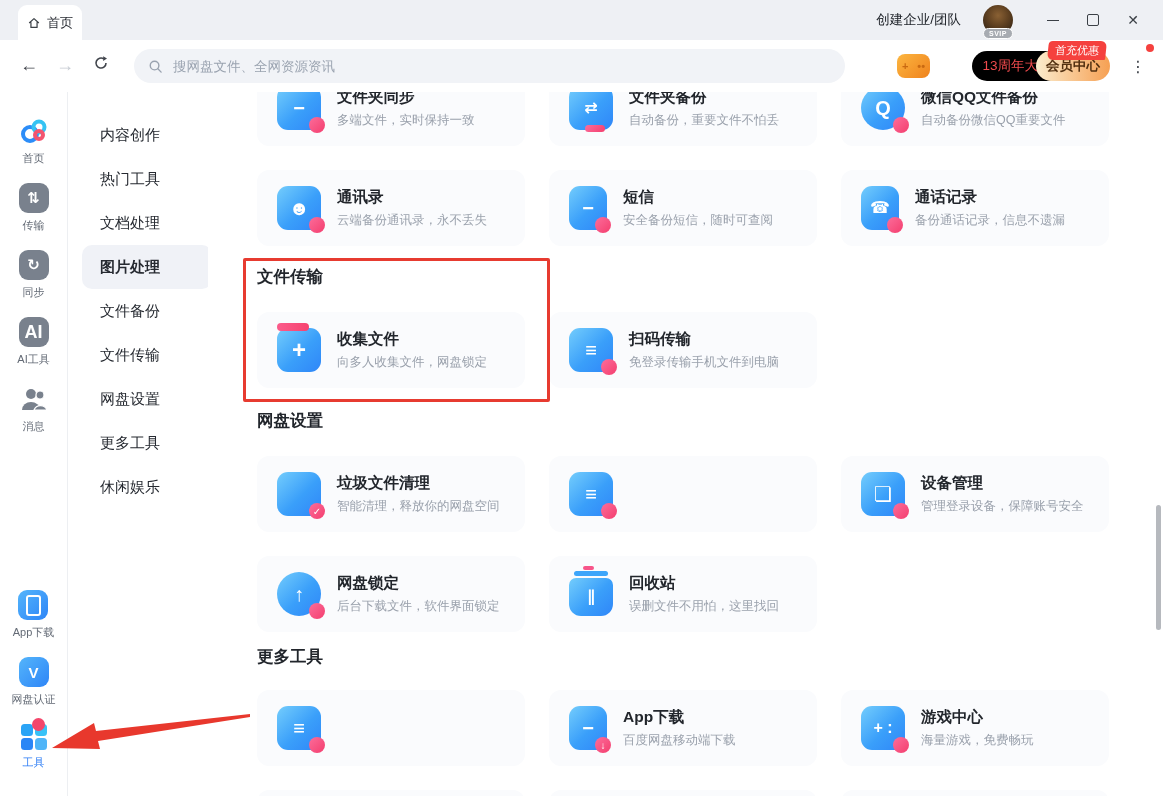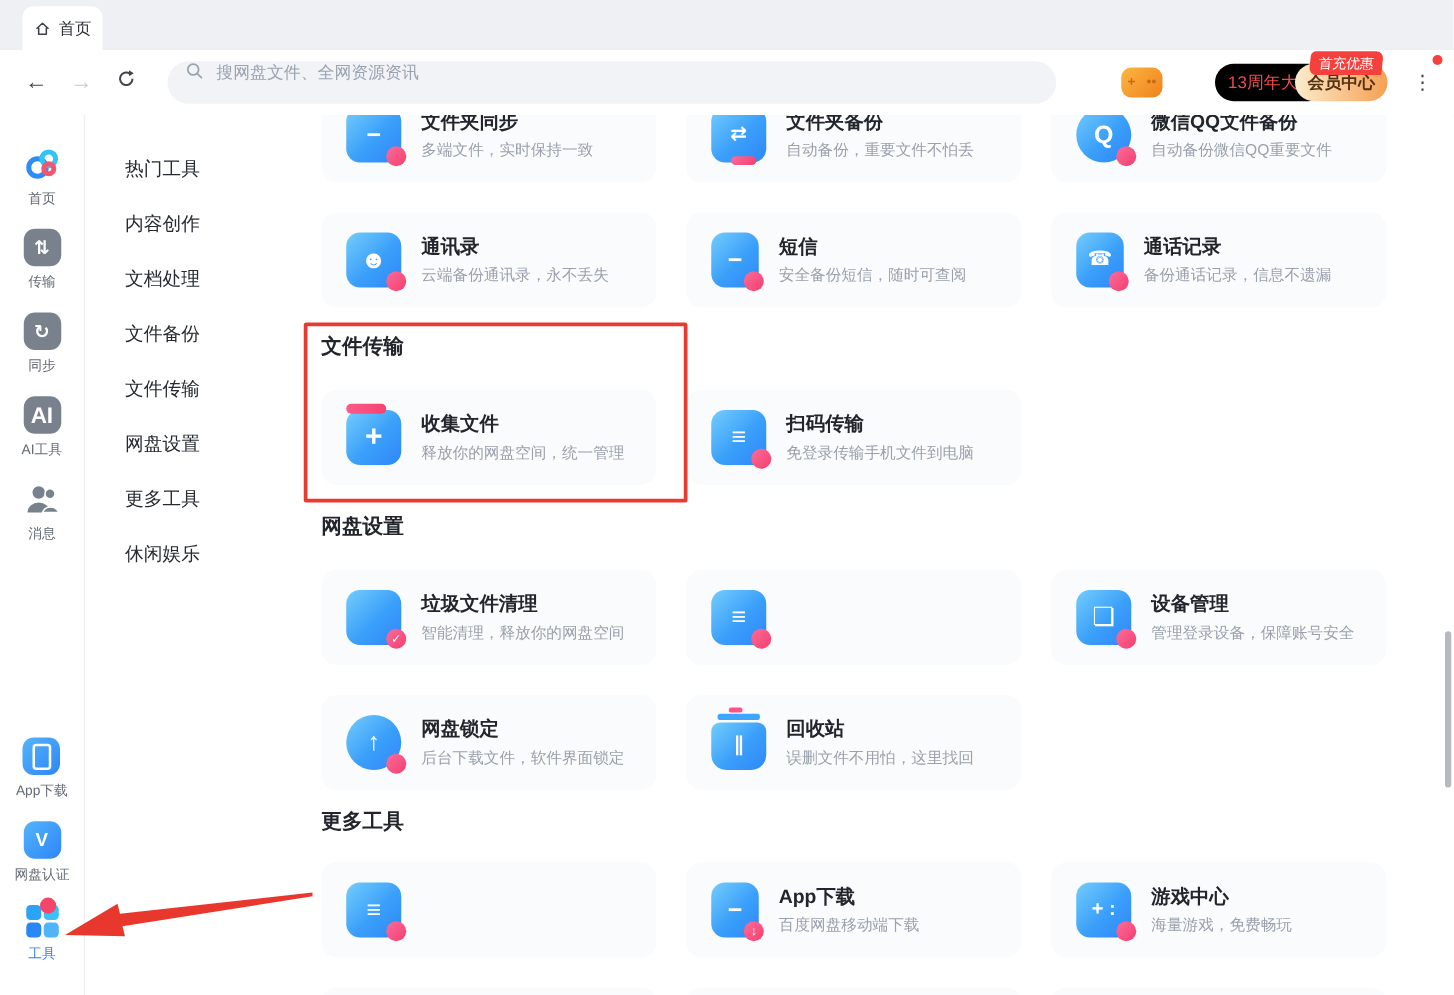--- a/index.html
+++ b/index.html
@@ -25,21 +25,21 @@
   .wmin{width:12px;border-top:1.6px solid #3b4046;height:0;display:block}
   .wmax{width:10px;height:10px;border:1.4px solid #3b4046;border-radius:2px;display:block}
   .wclose{font-size:14px}
   
   .toolbar{position:absolute;left:0;top:40px;width:100%;height:52px;background:#fff;border-bottom:1px solid #eef0f3}
   .navbtn{position:absolute;top:55px;font-size:18px;color:#41454c;width:26px;text-align:center;cursor:pointer}
   .nav-back{left:16px}
   .nav-fwd{left:52px;color:#c7ccd3}
   .nav-refresh{left:88px}
   .searchbar{position:absolute;left:134px;top:49px;width:711px;height:34px;background:#f1f3f7;
-             border-radius:17px;display:flex;align-items:flex-start;padding:0 14px;box-sizing:border-box;gap:8px}
+             border-radius:17px;display:flex;align-items:center;padding:0 14px;box-sizing:border-box;gap:8px}
   .searchbar input{border:none;outline:none;background:transparent;flex:1;font-size:13.5px;color:#3a3f46;
                    font-family:"Liberation Sans","DejaVu Sans",sans-serif}
   .searchbar input::placeholder{color:#9aa3b0}
   .gamepad{position:absolute;left:897px;top:54px;width:33px;height:24px;border-radius:8px;
            background:linear-gradient(135deg,#fcb640,#ef821d);display:flex;align-items:center;
            justify-content:space-between;padding:0 5px;box-sizing:border-box;cursor:pointer}
   .gamepad i{color:#c96a12;font-size:11px;font-weight:bold;line-height:1}
   .pill{position:absolute;top:51px;height:30px;border-radius:15px;display:flex;align-items:center;
         justify-content:center;font-size:13.5px;cursor:pointer}
   .pill-promo{left:972px;width:90px;background:#000000;color:#f14b4d}
@@ -115,20 +115,35 @@
 </style>
 </head>
 <body>
 
 <div class="tabbar">
   <div class="tab">
     <svg width="14" height="14" viewBox="0 0 16 16">
       <path d="M2.5 8 L8 3 L13.5 8 M4.5 7 V13 H11.5 V7" fill="none" stroke="#3c4147" stroke-width="1.4" stroke-linejoin="round"></path>
     </svg>
     <span>首页</span>
+  </div>
+  <div class="titlebar-right">
+    <span class="create-team">创建企业/团队</span>
+    <span class="avatar">
+      <span class="vipbadge">SVIP</span>
+    </span>
+    <span class="winbtn">
+        <i class="wmin"></i>
+      </span>
+    <span class="winbtn">
+        <i class="wmax"></i>
+      </span>
+    <span class="winbtn wclose">
+        <span>✕</span>
+      </span>
   </div>
 </div>
 
 <div class="toolbar"></div>
 <span class="navbtn nav-back"><span>←</span></span>
 <span class="navbtn nav-fwd"><span>→</span></span>
 <span class="navbtn nav-refresh">
   <svg width="16" height="16" viewBox="0 0 16 16">
     <path d="M13 8 A5 5 0 1 1 10.8 3.9" fill="none" stroke="#41454c" stroke-width="1.6"></path>
     <path d="M10.2 1.2 L14 3.6 L10.2 6 Z" fill="#41454c"></path>
@@ -204,23 +219,24 @@
         <i></i>
         <i></i>
         <i></i>
       </span>
     <span class="tool-reddot"></span>
     <span class="lab">工具</span>
   </div>
 </div>
 
 <div class="catbar">
+  <div class="cat-item">内容创作</div>
   <div class="cat-item">热门工具</div>
-  <div class="cat-item">内容创作</div>
   <div class="cat-item">文档处理</div>
+  <div class="cat-item sel">图片处理</div>
   <div class="cat-item">文件备份</div>
   <div class="cat-item">文件传输</div>
   <div class="cat-item">网盘设置</div>
   <div class="cat-item">更多工具</div>
   <div class="cat-item">休闲娱乐</div>
 </div>
 
 <div class="content">
   <div class="flow">
 
@@ -288,21 +304,21 @@
     </div>
 
     <div class="sec-heading h-transfer">文件传输</div>
     <div class="grid">
       <div class="card">
         <span class="ticon" data-shape="folder-pink">
           <i class="glyph" style="font-size:24px">+</i>
           </span>
         <span class="tmeta">
             <b class="ttitle">收集文件</b>
-          <small class="tsub">释放你的网盘空间，统一管理</small>
+          <small class="tsub">向多人收集文件，网盘锁定</small>
           </span>
       </div>
       <div class="card">
         <span class="ticon">
           <i class="glyph">≡</i>
             <i class="accent"></i>
           </span>
         <span class="tmeta">
             <b class="ttitle">扫码传输</b>
           <small class="tsub">免登录传输手机文件到电脑</small>

